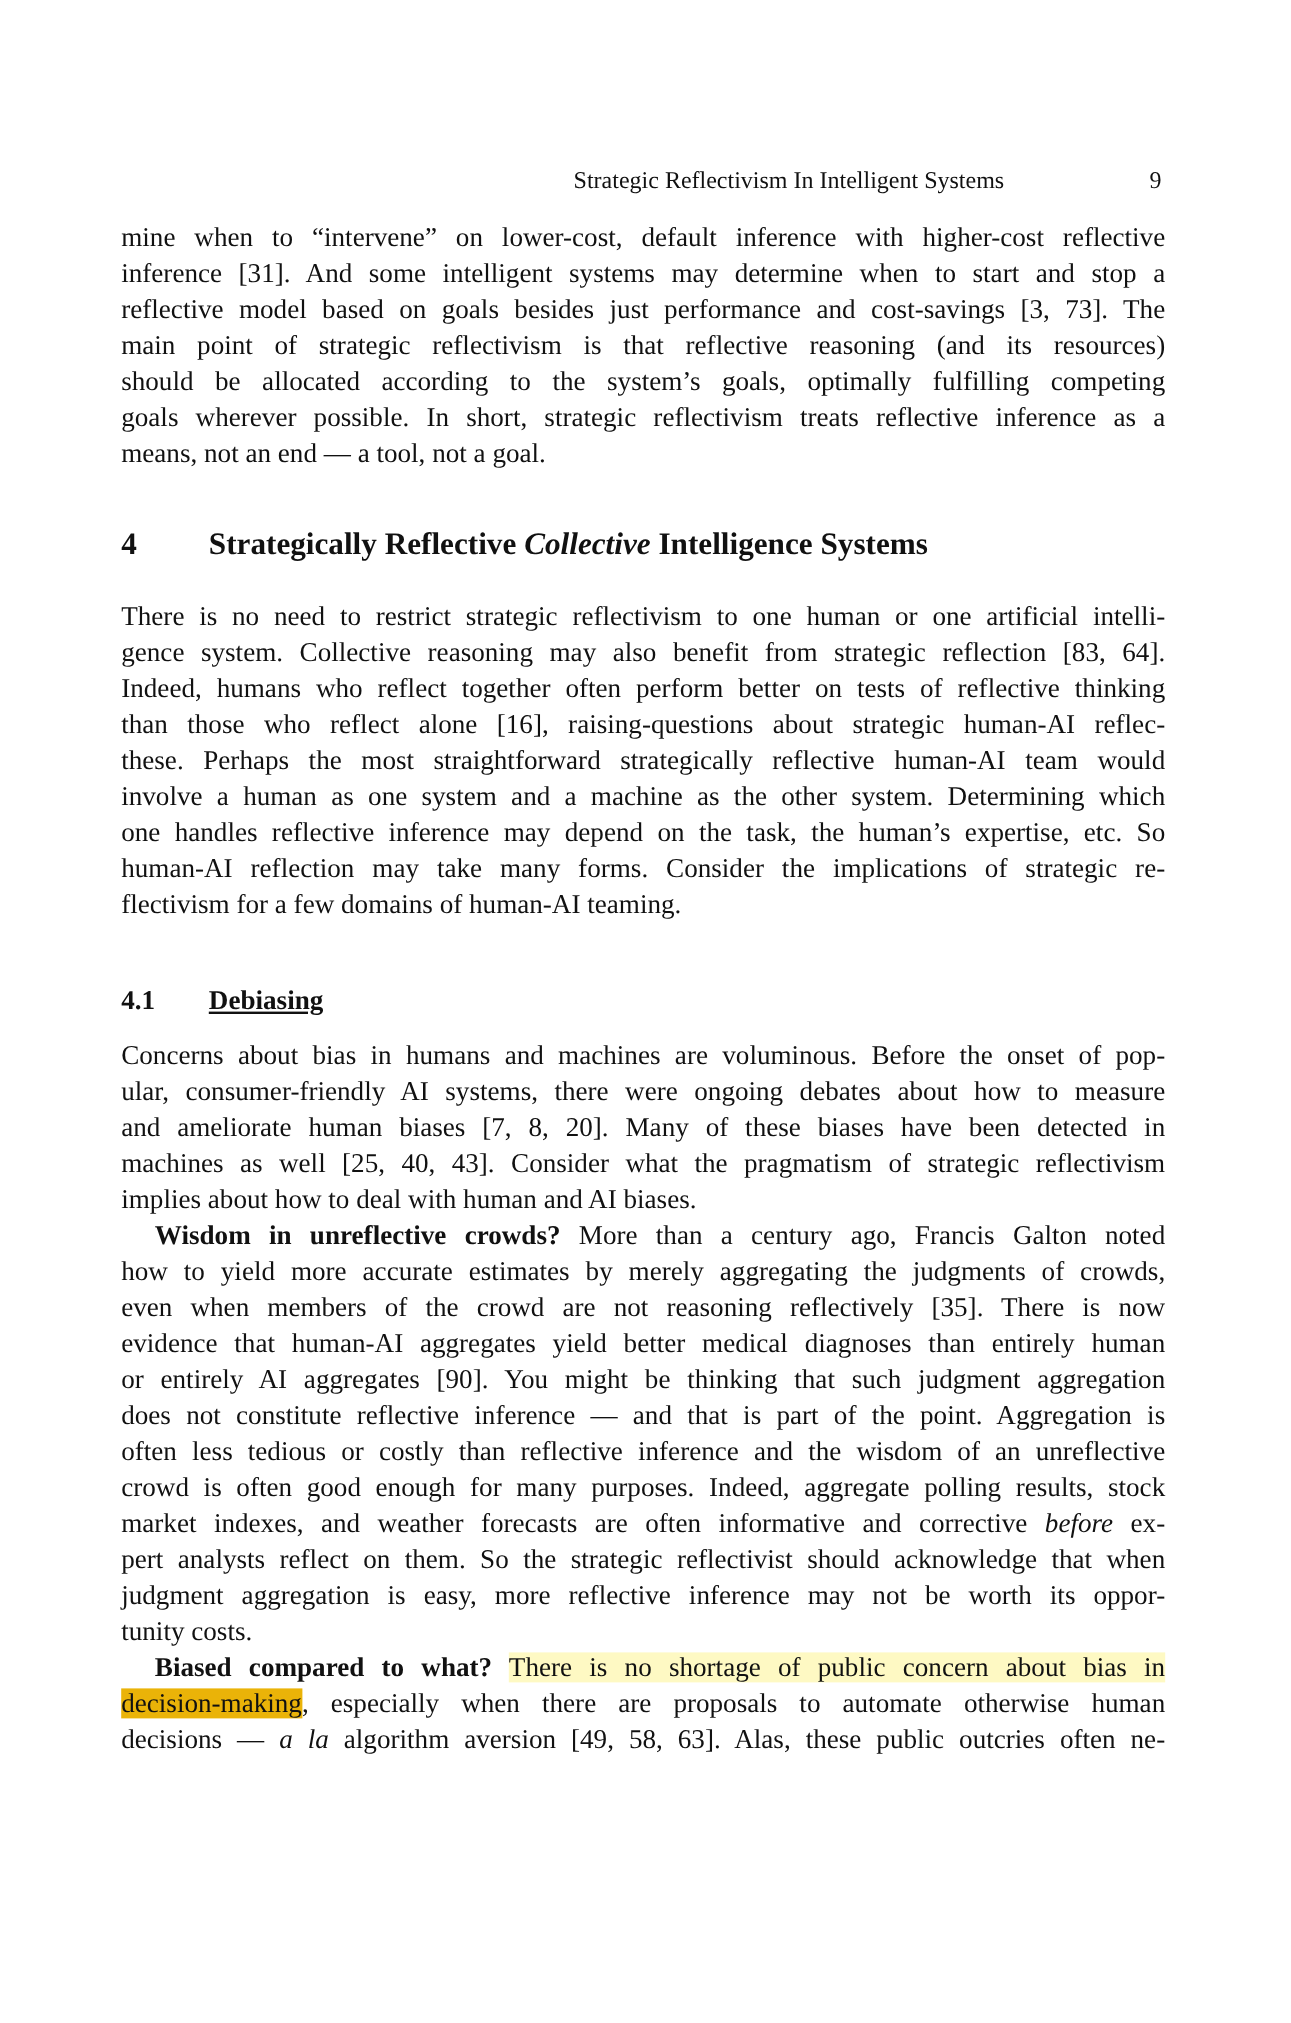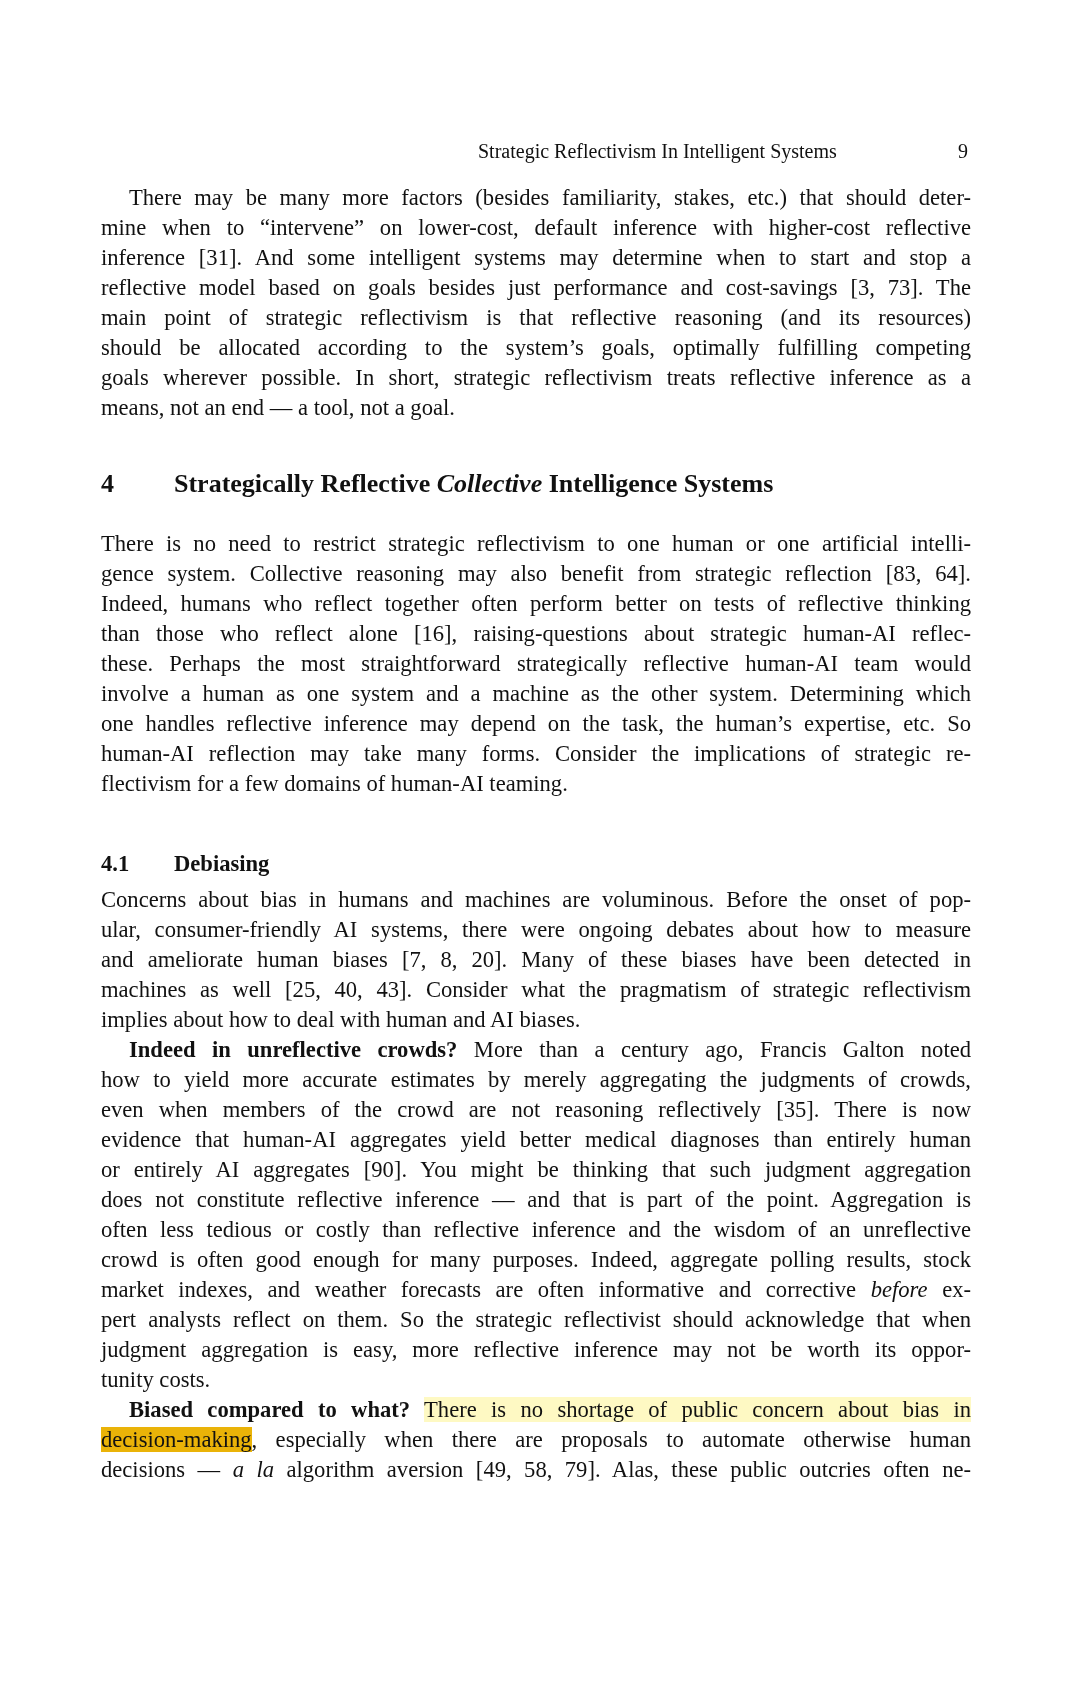--- a/index.html
+++ b/index.html
@@ -11,39 +11,38 @@
   .page-number { position: absolute; left: 958px; top: 0; }
   .body { position: absolute; left: 101px; top: 183px; width: 870px; font-size: 22.6px; line-height: 30px; }
   p { margin: 0; text-align: justify; hyphens: none; }
   .indent { text-indent: 28px; }
   h2 { margin: 0; font-size: 26px; font-weight: bold; line-height: 30px; }
   h3 { margin: 0; font-size: 22.6px; font-weight: bold; line-height: 30px; }
   .secnum { display: inline-block; }
   .h1num { width: 73px; }
   .h2num { width: 73px; }
   .sec-heading { margin-top: 46px; margin-bottom: 30px; }
-  .subsec-heading { margin-top: 50px; margin-bottom: 6px; }
+  .subsec-heading { margin-top: 50px; margin-bottom: 16px; text-decoration: underline; }
   .hl { background: #fdf6b8; }
   .line { display: block; text-align: justify; text-align-last: justify; white-space: nowrap; }
   .line.last { text-align-last: left; }
 </style>
 </head>
 <body>
 
 <div class="page">
 
   <div class="running-head">
     <span class="running-title">Strategic Reflectivism In Intelligent Systems</span>
     <span class="page-number">9</span>
   </div>
 
   <div class="body">
 
     <p class="indent">
-      <span class="line" style="padding-left:0">There may be many more factors (besides familiarity, stakes, etc.) that should deter-</span>
       <span class="line" style="margin-left:-28px">mine when to “intervene” on lower-cost, default inference with higher-cost reflective</span>
       <span class="line" style="margin-left:-28px">inference [31]. And some intelligent systems may determine when to start and stop a</span>
       <span class="line" style="margin-left:-28px">reflective model based on goals besides just performance and cost-savings [3, 73]. The</span>
       <span class="line" style="margin-left:-28px">main point of strategic reflectivism is that reflective reasoning (and its resources)</span>
       <span class="line" style="margin-left:-28px">should be allocated according to the system’s goals, optimally fulfilling competing</span>
       <span class="line" style="margin-left:-28px">goals wherever possible. In short, strategic reflectivism treats reflective inference as a</span>
       <span class="line last" style="margin-left:-28px">means, not an end — a tool, not a goal.</span>
     </p>
 
     <h2 class="sec-heading">
@@ -68,34 +67,34 @@
 
     <p>
       <span class="line">Concerns about bias in humans and machines are voluminous. Before the onset of pop-</span>
       <span class="line">ular, consumer-friendly AI systems, there were ongoing debates about how to measure</span>
       <span class="line">and ameliorate human biases [7, 8, 20]. Many of these biases have been detected in</span>
       <span class="line">machines as well [25, 40, 43]. Consider what the pragmatism of strategic reflectivism</span>
       <span class="line last">implies about how to deal with human and AI biases.</span>
     </p>
 
     <p>
-      <span class="line" style="padding-left:28px;width:842px"><strong>Indeed in unreflective crowds?</strong><span> More than a century ago, Francis Galton noted</span></span>
+      <span class="line" style="padding-left:28px;width:842px"><strong>Wisdom in unreflective crowds?</strong><span> More than a century ago, Francis Galton noted</span></span>
       <span class="line">how to yield more accurate estimates by merely aggregating the judgments of crowds,</span>
       <span class="line">even when members of the crowd are not reasoning reflectively [35]. There is now</span>
       <span class="line">evidence that human-AI aggregates yield better medical diagnoses than entirely human</span>
       <span class="line">or entirely AI aggregates [90]. You might be thinking that such judgment aggregation</span>
       <span class="line">does not constitute reflective inference — and that is part of the point. Aggregation is</span>
       <span class="line">often less tedious or costly than reflective inference and the wisdom of an unreflective</span>
       <span class="line">crowd is often good enough for many purposes. Indeed, aggregate polling results, stock</span>
       <span class="line"><span>market indexes, and weather forecasts are often informative and corrective </span><em>before</em><span> ex-</span></span>
       <span class="line">pert analysts reflect on them. So the strategic reflectivist should acknowledge that when</span>
       <span class="line">judgment aggregation is easy, more reflective inference may not be worth its oppor-</span>
       <span class="line last">tunity costs.</span>
     </p>
 
     <p>
       <span class="line" style="padding-left:28px;width:842px"><strong>Biased compared to what?</strong> <span class="hl" style="background: #fef9c3;">There is no shortage of public concern about bias in</span></span>
       <span class="line"><span class="hl" style="background: #eab308;">decision-making</span><span>, especially when there are proposals to automate otherwise human</span></span>
-      <span class="line"><span>decisions — </span><em>a la</em><span> algorithm aversion [49, 58, 79]. Alas, these public outcries often ne-</span></span>
+      <span class="line"><span>decisions — </span><em>a la</em><span> algorithm aversion [49, 58, 63]. Alas, these public outcries often ne-</span></span>
     </p>
 
   </div>
 </div>
 
 </body></html>

